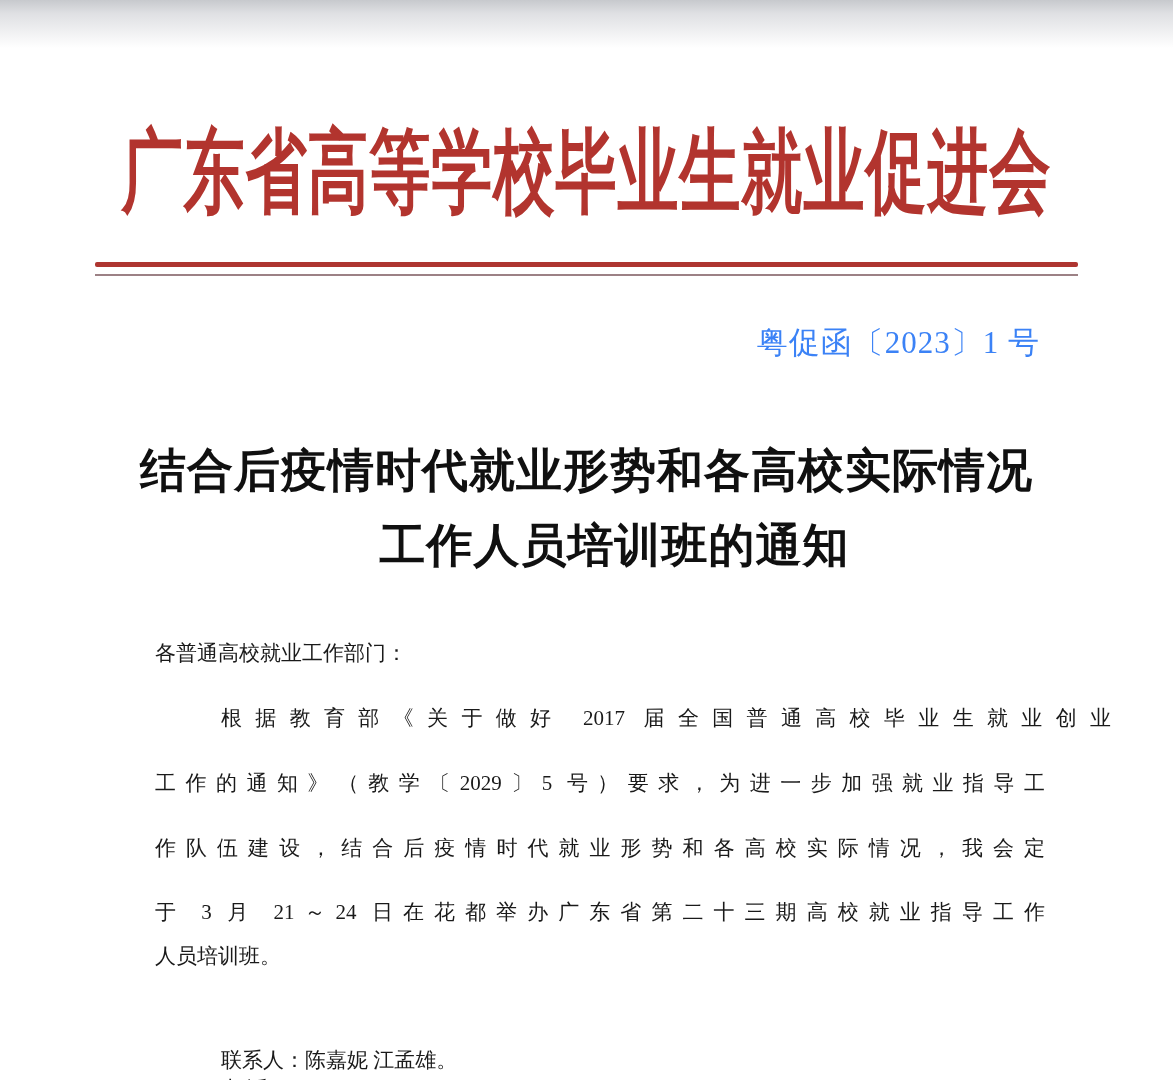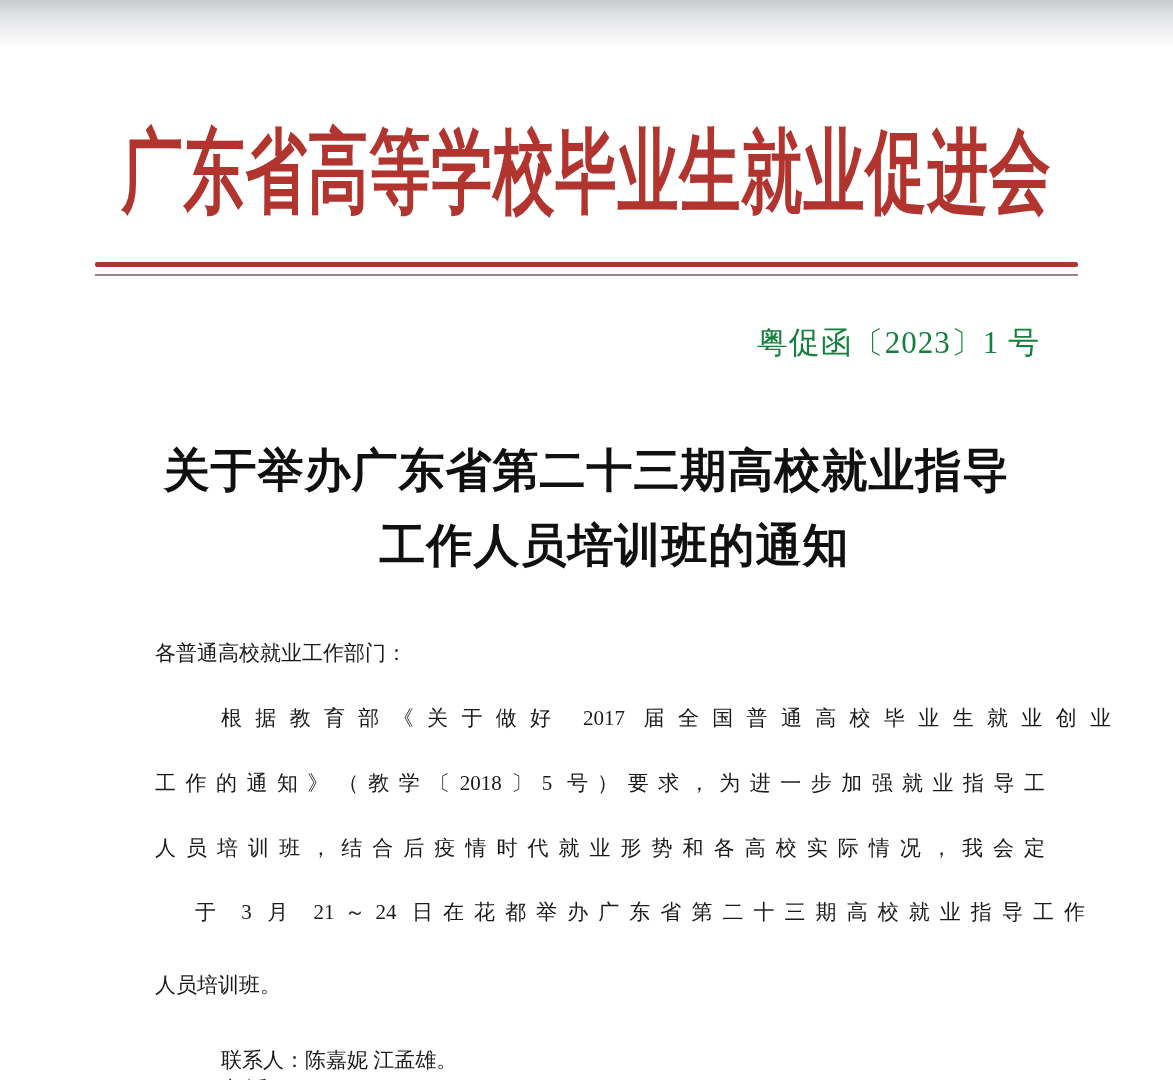--- a/index.html
+++ b/index.html
@@ -55,21 +55,21 @@
     width: 983px;
     height: 2px;
     background: #9c8185;
   }
   
   .doc-number {
     position: absolute;
     right: 133px;
     top: 322px;
     font-size: 31px;
-    color: #15803d;
+    color: #3b82f6;
     letter-spacing: 1px;
     white-space: nowrap;
   }
   
   .doc-title-line {
     position: absolute;
     left: 0;
     width: 1173px;
     text-align: center;
     font-size: 46px;
@@ -94,43 +94,43 @@
     white-space: normal;
     text-align: justify;
     text-align-last: justify;
     text-justify: inter-character;
   }
   .indent { padding-left: 66px; }
   .body-line.s0 { top: 632px; }
   .body-line.p0 { top: 697px; }
   .body-line.p1 { top: 762px; }
   .body-line.p2 { top: 827px; }
-  .body-line.p3 { top: 891px; margin-left: 40px; }
-  .body-line.p4 { top: 964px; }
+  .body-line.p3 { top: 891px; }
+  .body-line.p4 { top: 935px; }
   .body-line.c0 { top: 1013px; margin-top: 26px; }
   .body-line.t0 { top: 1068px; } 
 </style>
 </head>
 <body>
 
 <div class="scan-top-shadow"></div>
 
 <div class="org-name">广东省高等学校毕业生就业促进会</div>
 
 <div class="rule-thick"></div>
 <div class="rule-thin"></div>
 
 <div class="doc-number">粤促函〔2023〕1 号</div>
 
-<div class="doc-title-line l1">关于举办广东省第二十三期高校就业指导</div>
+<div class="doc-title-line l1">结合后疫情时代就业形势和各高校实际情况</div>
 <div class="doc-title-line l2">工作人员培训班的通知</div>
 
 <div class="body-line s0">各普通高校就业工作部门：</div>
 
 <div class="body-line p0 justified indent">根据教育部《关于做好 2017 届全国普通高校毕业生就业创业</div>
-<div class="body-line p1 justified">工作的通知》（教学〔2018〕5 号）要求，为进一步加强就业指导工</div>
-<div class="body-line p2 justified">人员培训班，结合后疫情时代就业形势和各高校实际情况，我会定</div>
+<div class="body-line p1 justified">工作的通知》（教学〔2029〕5 号）要求，为进一步加强就业指导工</div>
+<div class="body-line p2 justified">作队伍建设，结合后疫情时代就业形势和各高校实际情况，我会定</div>
 <div class="body-line p3 justified">于 3 月 21～24 日在花都举办广东省第二十三期高校就业指导工作</div>
 <div class="body-line p4">人员培训班。</div>
 
 <div class="body-line c0 indent">联系人：陈嘉妮 江孟雄。</div>
 
 <div class="body-line t0 indent">电 话：020-87637890</div>
 
 </body></html>

